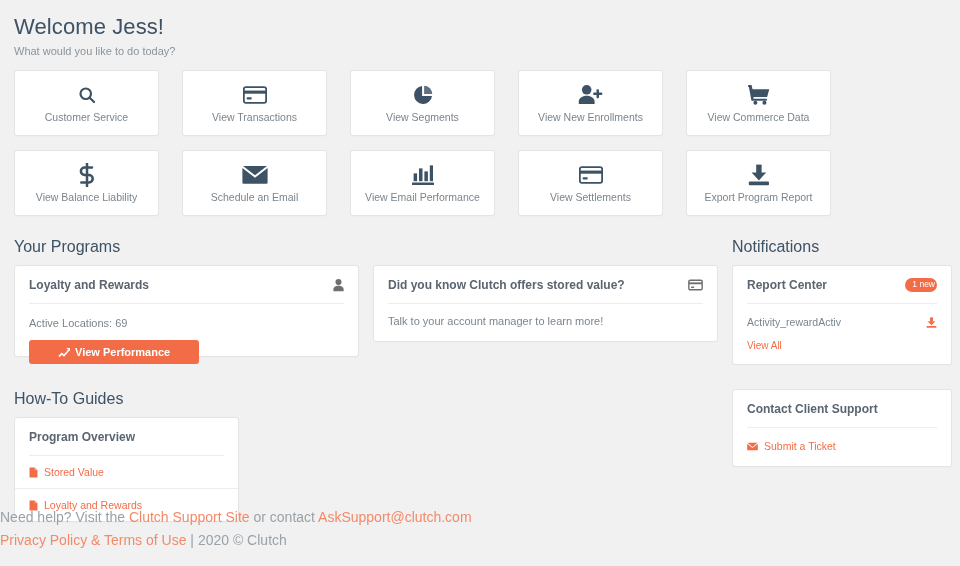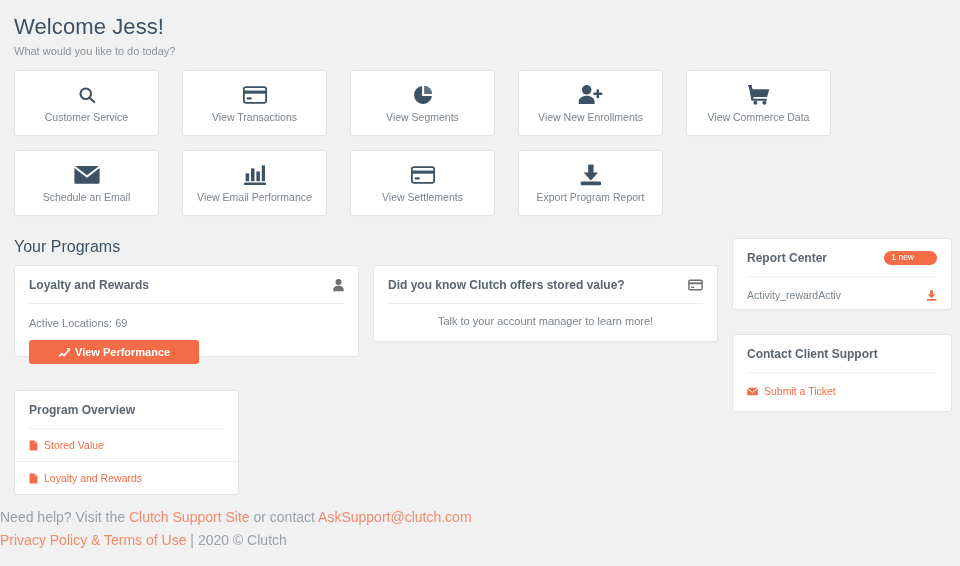--- a/index.html
+++ b/index.html
@@ -165,21 +165,21 @@
   .howto-row + .howto-row { border-top: 1px solid #ededed; }
   .howto-row .doc-icon { display: flex; }
 
   
   .notif-card { width: 220px; }
   .badge {
     background: #f26d47;
     color: #ffffff;
     font-size: 8.5px;
     border-radius: 9px;
-    padding: 2px 23px 3px 7px;
+    padding: 2px 2px 3px 7px;
     line-height: 1;
     white-space: nowrap;
   }
   .notif-row {
     display: flex;
     align-items: center;
     justify-content: space-between;
     padding: 12px 14px 8px 14px;
   }
   .notif-name { font-size: 10.5px; color: #7b858d; }
@@ -275,20 +275,29 @@
       <span class="tile-icon">
         <svg width="24" height="21" viewBox="0 0 24 22" fill="currentColor">
             <path d="M0.6 1.1h3.6l1 4.4h17.6l-2.3 8.2H6.4l-.4 1.8h14.2v2.1H4.1L1.4 3.2H0.6z"></path>
             <circle cx="8.2" cy="19.6" r="2.1"></circle>
             <circle cx="17.7" cy="19.6" r="2.1"></circle>
           </svg>
       </span>
       <span class="tile-label">View Commerce Data</span>
     </div>
 
+    <div class="tile">
+      <span class="tile-icon">
+        <svg width="16" height="24" viewBox="0 0 14 24" fill="none" stroke="currentColor" stroke-width="2.5" stroke-linecap="round" stroke-linejoin="round">
+            <line x1="7" y1="0.8" x2="7" y2="23.2"></line>
+            <path d="M12 4.6H4.6a3.7 3.7 0 0 0 0 7.4h4.4a3.7 3.7 0 0 1 0 7.4H1.3"></path>
+          </svg>
+      </span>
+      <span class="tile-label">View Balance Liability</span>
+    </div>
 
     <div class="tile">
       <span class="tile-icon">
         <svg width="26" height="19" viewBox="0 0 26 19" fill="currentColor">
             <path d="M1 1h24L13 10.3z"></path>
             <path d="M0.4 2.9l12.6 9.8L25.6 2.9V17.6a1.2 1.2 0 0 1-1.2 1.2H1.6A1.2 1.2 0 0 1 .4 17.6z"></path>
           </svg>
       </span>
       <span class="tile-label">Schedule an Email</span>
     </div>
@@ -372,27 +381,28 @@
             <span class="card-title">Did you know Clutch offers stored value?</span>
             <span class="card-head-icon">
               <svg width="15" height="12" viewBox="0 0 16 12" fill="none" stroke="currentColor" stroke-width="1.5">
                   <rect x="0.9" y="0.9" width="14.2" height="10.2" rx="1.4"></rect>
                   <line x1="0.9" y1="4.2" x2="15.1" y2="4.2" stroke-width="2"></line>
                   <line x1="3.2" y1="8.4" x2="6.6" y2="8.4"></line>
                 </svg>
             </span>
           </div>
           <div class="card-divider"></div>
-          <div class="card-body" style="padding-top:11px;text-align:center;">
+          <div class="card-body" style="padding-top:11px;">
             <div class="promo-text">Talk to your account manager to learn more!</div>
           </div>
         </div>
       </div>
 
       <div class="howto-wrap">
+        <h2 class="section-title">How-To Guides</h2>
         <div class="card howto-card">
           <div class="card-head">
             <span class="card-title">Program Overview</span>
           </div>
           <div class="card-divider"></div>
           <div class="howto-row">
             <span class="doc-icon">
               <svg width="9" height="11" viewBox="0 0 10 12" fill="#f26d47">
                   <path d="M0.6 0.5h5.6L9.4 3.6v7.9H0.6z"></path>
                   <path d="M6.2 0.5L9.4 3.6H6.2z" fill="#f9a98e"></path>
@@ -408,37 +418,39 @@
                 </svg>
             </span>
             <span>Loyalty and Rewards</span>
           </div>
         </div>
       </div>
 
     </div>
 
     <div class="col-right">
+      <h2 class="section-title">Notifications</h2>
 
       <div class="card notif-card">
         <div class="card-head">
           <span class="card-title">Report Center</span>
           <span class="badge">1 new</span>
         </div>
         <div class="card-divider"></div>
         <div class="notif-row">
           <span class="notif-name">Activity_rewardActiv</span>
           <span class="notif-dl">
             <svg width="11" height="11" viewBox="0 0 12 12" fill="currentColor">
                 <rect x="4.4" y="0.4" width="3.2" height="4.6"></rect>
                 <path d="M1.7 4.6h8.6L6 9z"></path>
                 <rect x="0.6" y="9.8" width="10.8" height="1.8" rx="0.6"></rect>
               </svg>
           </span>
         </div>
+        <div class="view-all">View All</div>
       </div>
 
       <div class="card support-card">
         <div class="card-head">
           <span class="card-title">Contact Client Support</span>
         </div>
         <div class="card-divider"></div>
         <div class="support-link">
           <span>
             <svg width="11" height="9" viewBox="0 0 12 9" fill="#f26d47">

